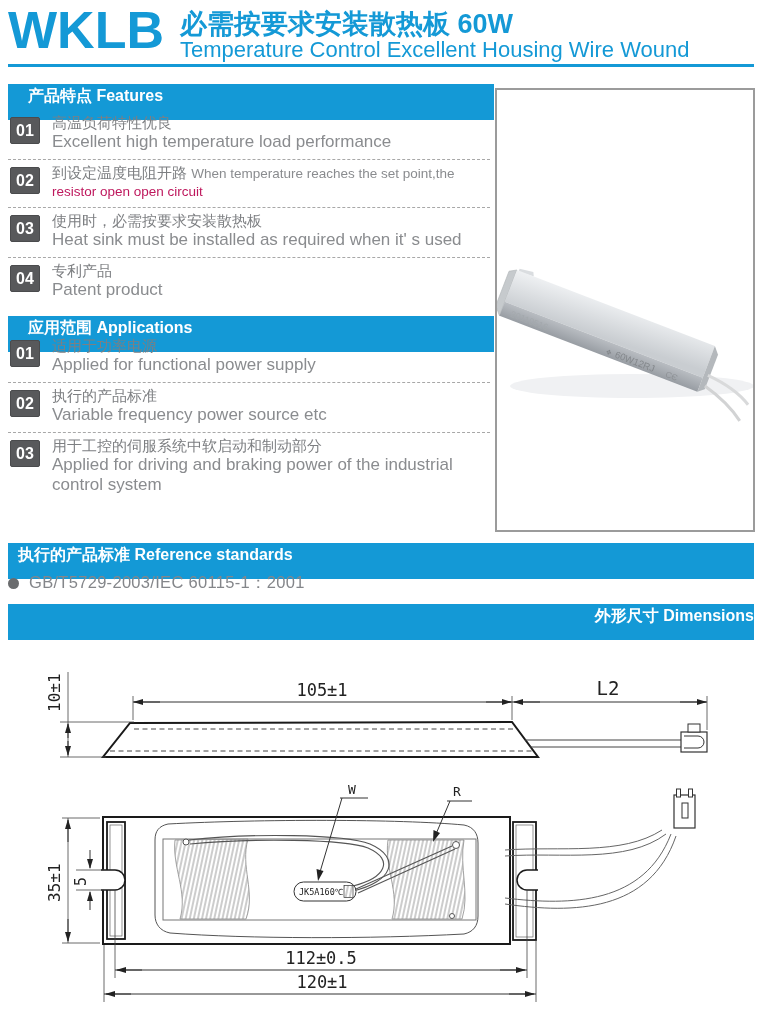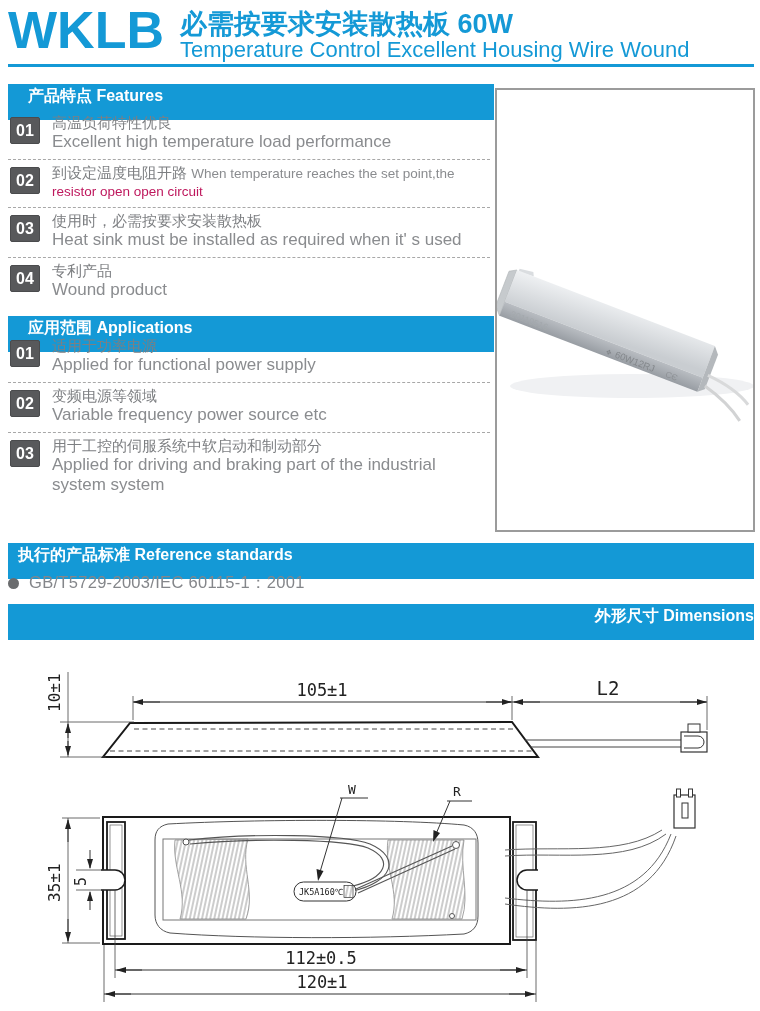--- a/index.html
+++ b/index.html
@@ -59,40 +59,40 @@
       <div class="en2">resistor open open circuit</div>
     </div>
     <div class="item">
       <div class="badge">03</div>
       <div class="cn">使用时，必需按要求安装散热板</div>
       <div class="en">Heat sink must be installed as required when it' s used</div>
     </div>
     <div class="item last">
       <div class="badge">04</div>
       <div class="cn">专利产品</div>
-      <div class="en">Wound product</div>
+      <div class="en">Patent product</div>
     </div>
   </div>
 
   <div class="bar narrow" style="top:316px;">应用范围 Applications</div>
   <div class="list" style="top:333px;">
     <div class="item">
       <div class="badge">01</div>
       <div class="cn">适用于功率电源</div>
       <div class="en">Applied  for functional power supply</div>
     </div>
     <div class="item">
       <div class="badge">02</div>
-      <div class="cn">变频电源等领域</div>
+      <div class="cn">执行的产品标准</div>
       <div class="en">Variable frequency power source etc</div>
     </div>
     <div class="item last">
       <div class="badge">03</div>
       <div class="cn">用于工控的伺服系统中软启动和制动部分</div>
-      <div class="en">Applied for driving and braking part of the industrial system system</div>
+      <div class="en">Applied for driving and braking power of the industrial control system</div>
     </div>
   </div>
 
   <div class="photo-box">
     <svg width="256" height="440" viewBox="0 0 256 440">
       <defs>
         <linearGradient id="gTop" x1="0" y1="0" x2="0.3" y2="1">
           <stop offset="0" stop-color="#eff1f3"></stop>
             <stop offset="1" stop-color="#c9cdd1"></stop>
         </linearGradient>

